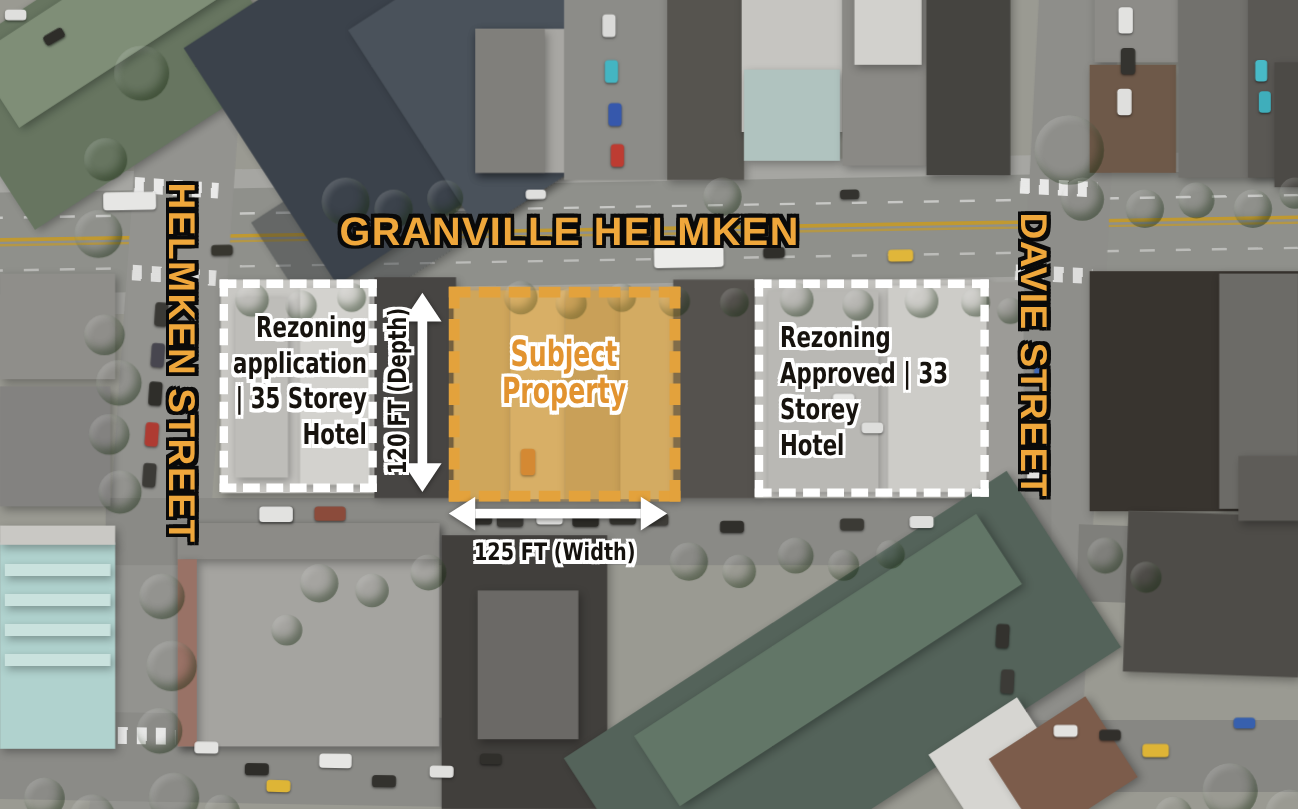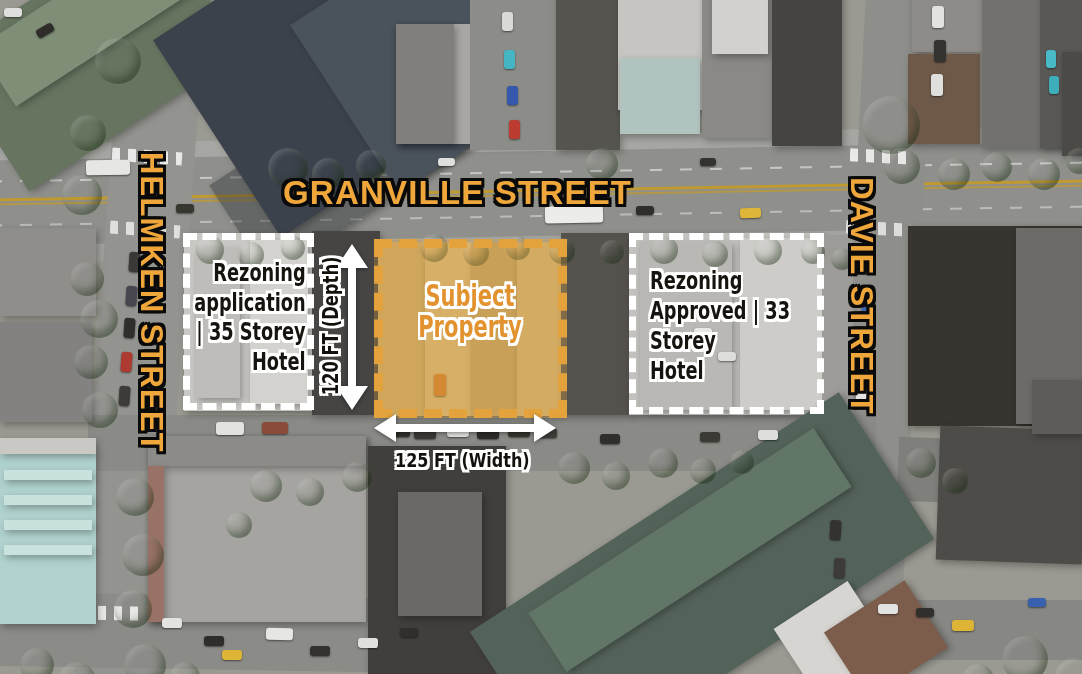--- a/index.html
+++ b/index.html
@@ -233,21 +233,21 @@
       <div class="sc car" style="left: 358px; top: 638px; width: 20px; height: 10px; transform: rotate(1deg); background: rgb(223, 223, 221);"></div>
       <div class="sc car" style="left: 400px; top: 628px; width: 18px; height: 9px; transform: rotate(1deg); background: rgb(48, 47, 43);"></div>
       <div class="sc car" style="left: 952px; top: 620px; width: 22px; height: 11px; transform: rotate(0deg); background: rgb(224, 180, 47);"></div>
       <div class="sc car" style="left: 878px; top: 604px; width: 20px; height: 10px; transform: rotate(0deg); background: rgb(226, 226, 224);"></div>
       <div class="sc car" style="left: 1028px; top: 598px; width: 18px; height: 9px; transform: rotate(0deg); background: rgb(53, 96, 178);"></div>
       <div class="sc car" style="left: 916px; top: 608px; width: 18px; height: 9px; transform: rotate(0deg); background: rgb(49, 47, 43);"></div>
     </div>
 
   <div class="annot">
 
-    <div class="street-label granville" style="color: rgb(239, 167, 59);">GRANVILLE STREET</div>
+    <div class="street-label granville" style="color: rgb(239, 167, 59);">GRANVILLE HELMKEN</div>
 
     <div class="street-label helmken" style="color: rgb(239, 167, 59);">HELMKEN STREET</div>
 
     <div class="street-label davie" style="color: rgb(239, 167, 59);">DAVIE STREET</div>
 
     <div class="parcel-box box-left" style="border-color: rgb(255, 255, 255);"></div>
     <div class="parcel-text pt-left outline-white" style="color: rgb(23, 19, 14);">
       <span>Rezoning</span>
       <span>application</span>
       <span>| 35 Storey</span>

